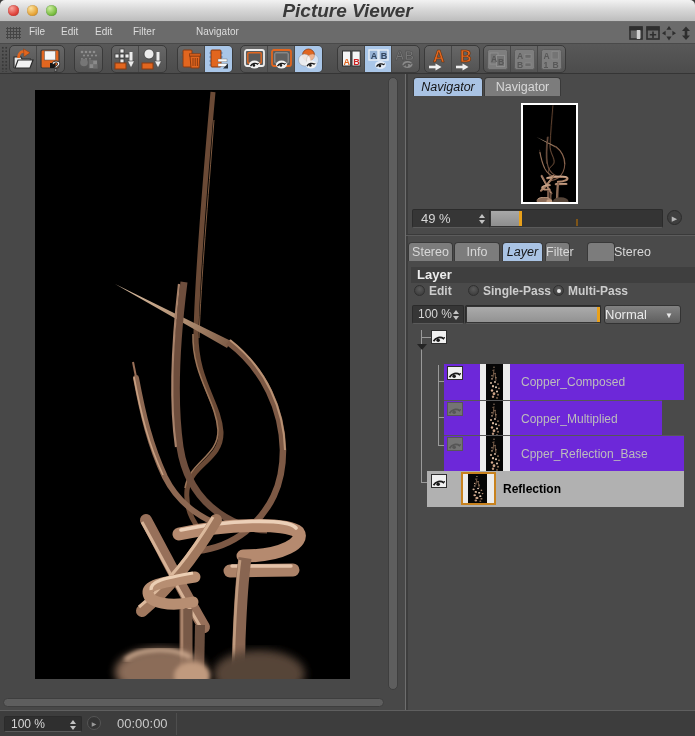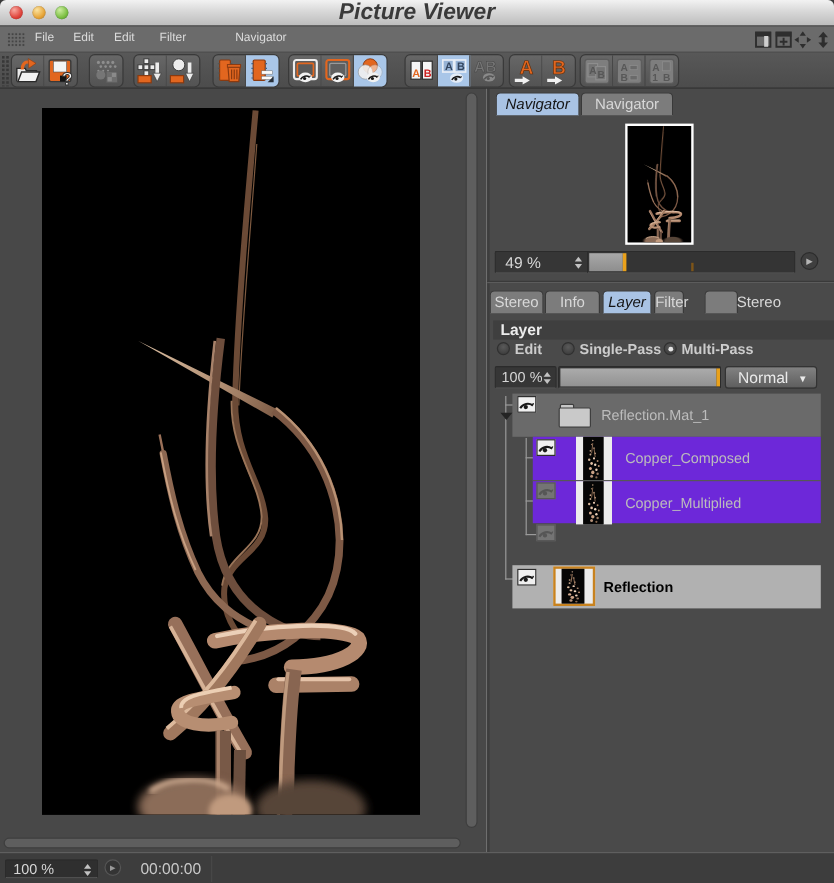--- a/index.html
+++ b/index.html
@@ -451,49 +451,50 @@
     <div class="rlabel" style="left:162px; top:210px;">Multi-Pass</div>
 
     <div class="darkfield" style="left:6px; top:231px; width:52px; height:19px; line-height:17px; padding-left:5px; font-size:12px;">100 %<span class="stepper" style="right:3px; top:4px;">
           <i class="up"></i>
           <i class="dn"></i>
         </span></div>
     <div class="slider" style="left:59px; top:231px; width:136px; height:19px;">
       <div style="position:absolute; left:1px; top:1px; width:130px; height:15px; background:linear-gradient(#ababab,#929292);"></div>
       <div style="position:absolute; left:131px; top:1px; width:3px; height:15px; background:#e9a11b;"></div>
     </div>
-    <div class="dropdown" style="left:198px; top:231px; width:77px; height:19px; line-height:17px; padding-left:10px;">Normal<span style="position:absolute; right:7px; top:1px; font-size:8px;">▼</span></div>
+    <div class="dropdown" style="left:198px; top:231px; width:77px; height:19px; line-height:17px; ">Normal<span style="position:absolute; right:7px; top:1px; font-size:8px;">▼</span></div>
 
     <div class="treeline" style="left:15px; top:256px; width:1px; height:14px;"></div>
     <div class="treeline" style="left:15px; top:263px; width:10px; height:1px;"></div>
     <div class="treeline" style="left:15px; top:275px; width:1px; height:134px;"></div>
     <div class="treeline" style="left:15px; top:408px; width:10px; height:1px;"></div>
     <div class="treeline" style="left:32px; top:291px; width:1px; height:81px;"></div>
     <div class="treeline" style="left:32px; top:307px; width:9px; height:1px;"></div>
     <div class="treeline" style="left:32px; top:343px; width:9px; height:1px;"></div>
     <div class="treeline" style="left:32px; top:371px; width:9px; height:1px;"></div>
 
-    <div class="lrow" style="top:254px; background:#6a6a6a;">
-      <div class="txt" style="left:74px; top:11px;">Reflection.Mat_1</div>
-      <svg style="position:absolute; left:38px; top:8px;" width="28" height="21" viewBox="0 0 28 21">
-        <rect x="2" y="1" width="11" height="5" rx="1" fill="#c6c6c6" stroke="#3e3e3e"></rect>
-        <rect x="1" y="4" width="26" height="16" rx="1" fill="#c9c9c9" stroke="#3e3e3e"></rect>
-      </svg>
-    </div>
     <div class="abs" style="left:11px; top:270px; width:0; height:0; border-left:5px solid transparent; border-right:5px solid transparent; border-top:6px solid #242424;"></div>
     <div class="lrow" style="top:290px; left:38px; width:240px;">
       <div class="txt" style="left:77px; top:11px;">Copper_Composed</div>
       <div class="lthumb" style="left:36px; top:0px; height:36px;">
           <div class="mid"><svg width="17" height="36" viewBox="0 0 17 34" preserveAspectRatio="none">
               <use href="#speck"></use>
             </svg></div>
         </div>
     </div>
-    <div class="lrow" style="top:326px; left:38px; width:240px; border-top:1px solid #575757;">
+    <div class="lrow" style="top:326px; left:38px; width:218px; border-top:1px solid #575757;">
       <div class="txt" style="left:77px; top:11px;">Copper_Multiplied</div>
+      <div class="lthumb" style="left:36px; top:0px; height:36px;">
+          <div class="mid"><svg width="17" height="36" viewBox="0 0 17 34" preserveAspectRatio="none">
+              <use href="#speck"></use>
+            </svg></div>
+        </div>
+    </div>
+    <div class="lrow" style="top:361px; left:38px; width:240px; border-top:1px solid #575757;">
+      <div class="txt" style="left:77px; top:11px;">Cpper_Reflection_Base</div>
       <div class="lthumb" style="left:36px; top:0px; height:36px;">
           <div class="mid"><svg width="17" height="36" viewBox="0 0 17 34" preserveAspectRatio="none">
               <use href="#speck"></use>
             </svg></div>
         </div>
     </div>
     <div class="lrow" style="top:397px; background:#b1b1b1;">
       <div class="txt" style="left:76px; top:11px; color:#000; font-weight:bold;">Reflection</div>
       <div style="position:absolute; left:34px; top:1px; width:35px; height:33px; border:2px solid #c8821e; background:#ececec;">
         <div style="position:absolute; left:5px; top:0; width:19px; height:29px; background:#050505;"><svg width="19" height="29" viewBox="0 0 17 34" preserveAspectRatio="none">

